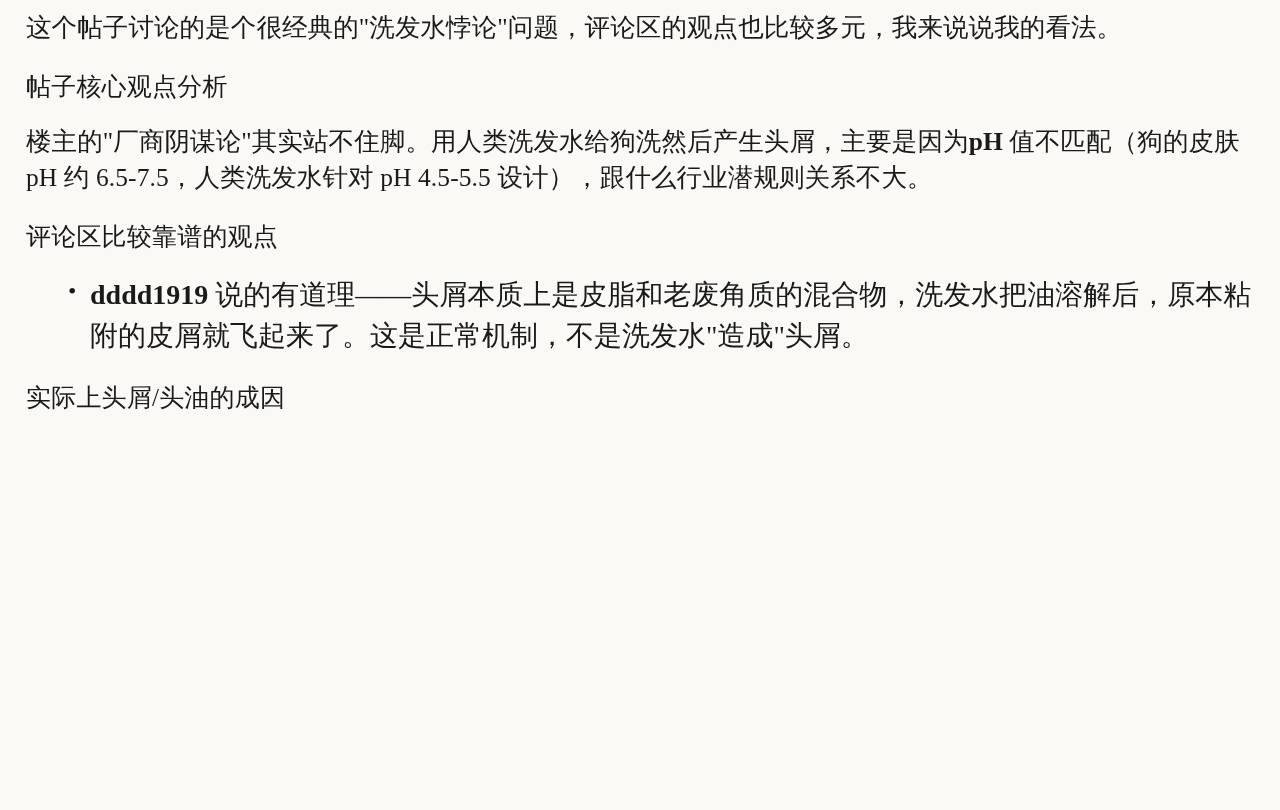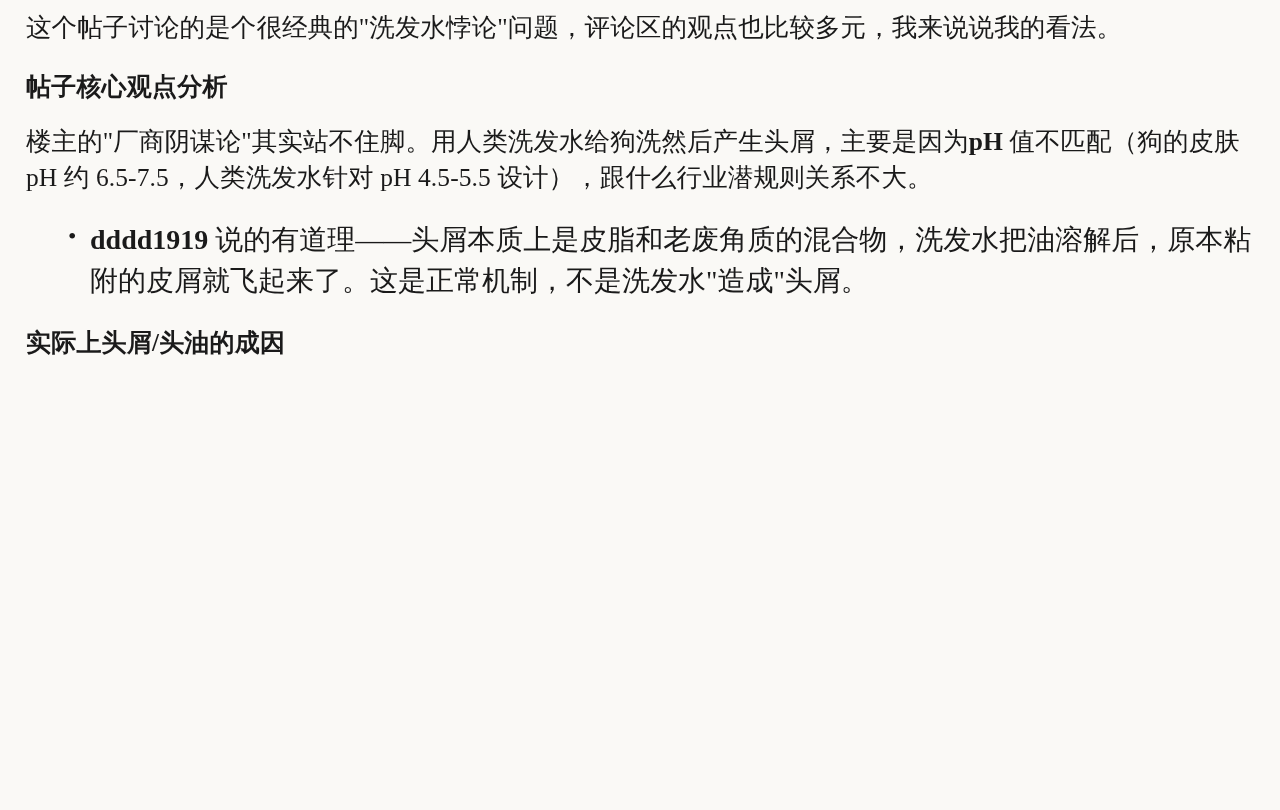--- a/index.html
+++ b/index.html
@@ -22,21 +22,21 @@
   p.para {
     font-size: 25.5px;
     line-height: 1.44;
     margin: 0 0 22px 0;
     text-align: left;
     letter-spacing: 0.1px;
   }
   h3.heading {
     font-size: 25px;
     line-height: 1.4;
-    font-weight: bold;
+    font-weight: normal;
     margin: 0 0 20px 0;
     letter-spacing: 0.2px;
   }
   h3.heading-spaced {
     margin-top: 24px;
   }
   ul.bullets {
     list-style: none;
     margin: 0 0 14px 0;
     padding: 0;
@@ -68,20 +68,21 @@
 <body>
 
 <div class="doc">
 
   <p class="para">这个帖子讨论的是个很经典的"洗发水悖论"问题，评论区的观点也比较多元，我来说说我的看法。</p>
 
   <h3 class="heading">帖子核心观点分析</h3>
 
   <p class="para"><span>楼主的"厂商阴谋论"其实站不住脚。用人类洗发水给狗洗然后产生头屑，主要是因为</span><span class="b">pH</span><span> 值不匹配（狗的皮肤 pH 约 6.5-7.5，人类洗发水针对 pH 4.5-5.5 设计），跟什么行业潜规则关系不大。</span></p>
 
+  <h3 class="heading">评论区比较靠谱的观点</h3>
 
   <ul class="bullets">
     <li><span class="b">dddd1919</span><span> 说的有道理——头屑本质上是皮脂和老废角质的混合物，洗发水把油溶解后，原本粘附的皮屑就飞起来了。这是正常机制，不是洗发水"造成"头屑。</span></li>
   </ul>
 
   <h3 class="heading heading-spaced">实际上头屑/头油的成因</h3>
 
 
 </div>
 

